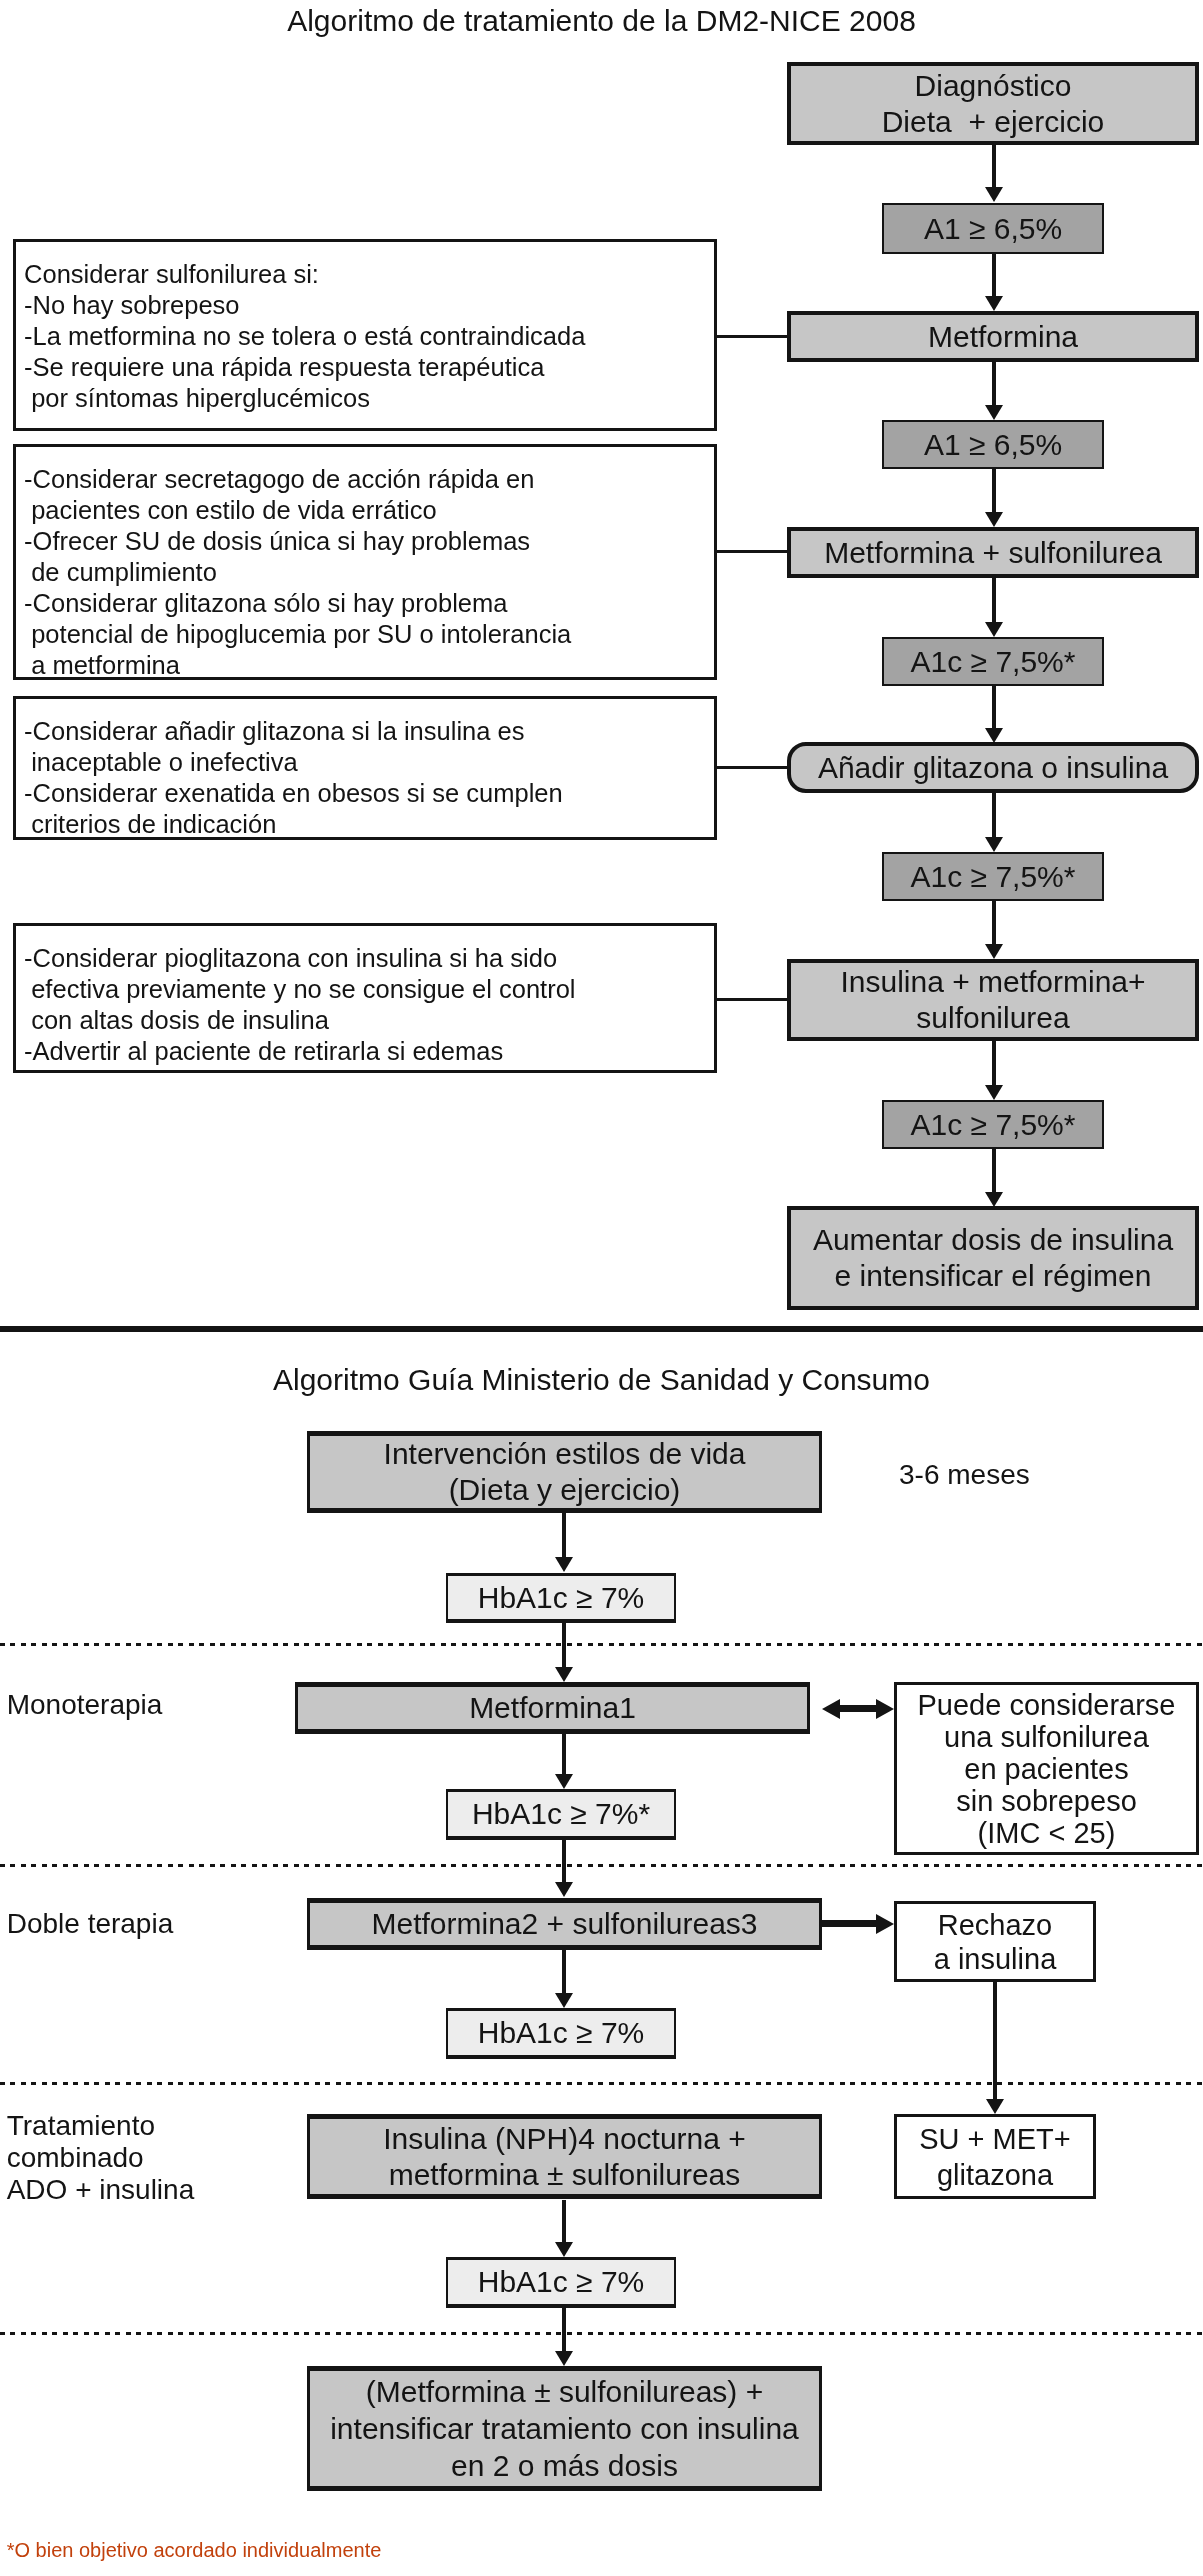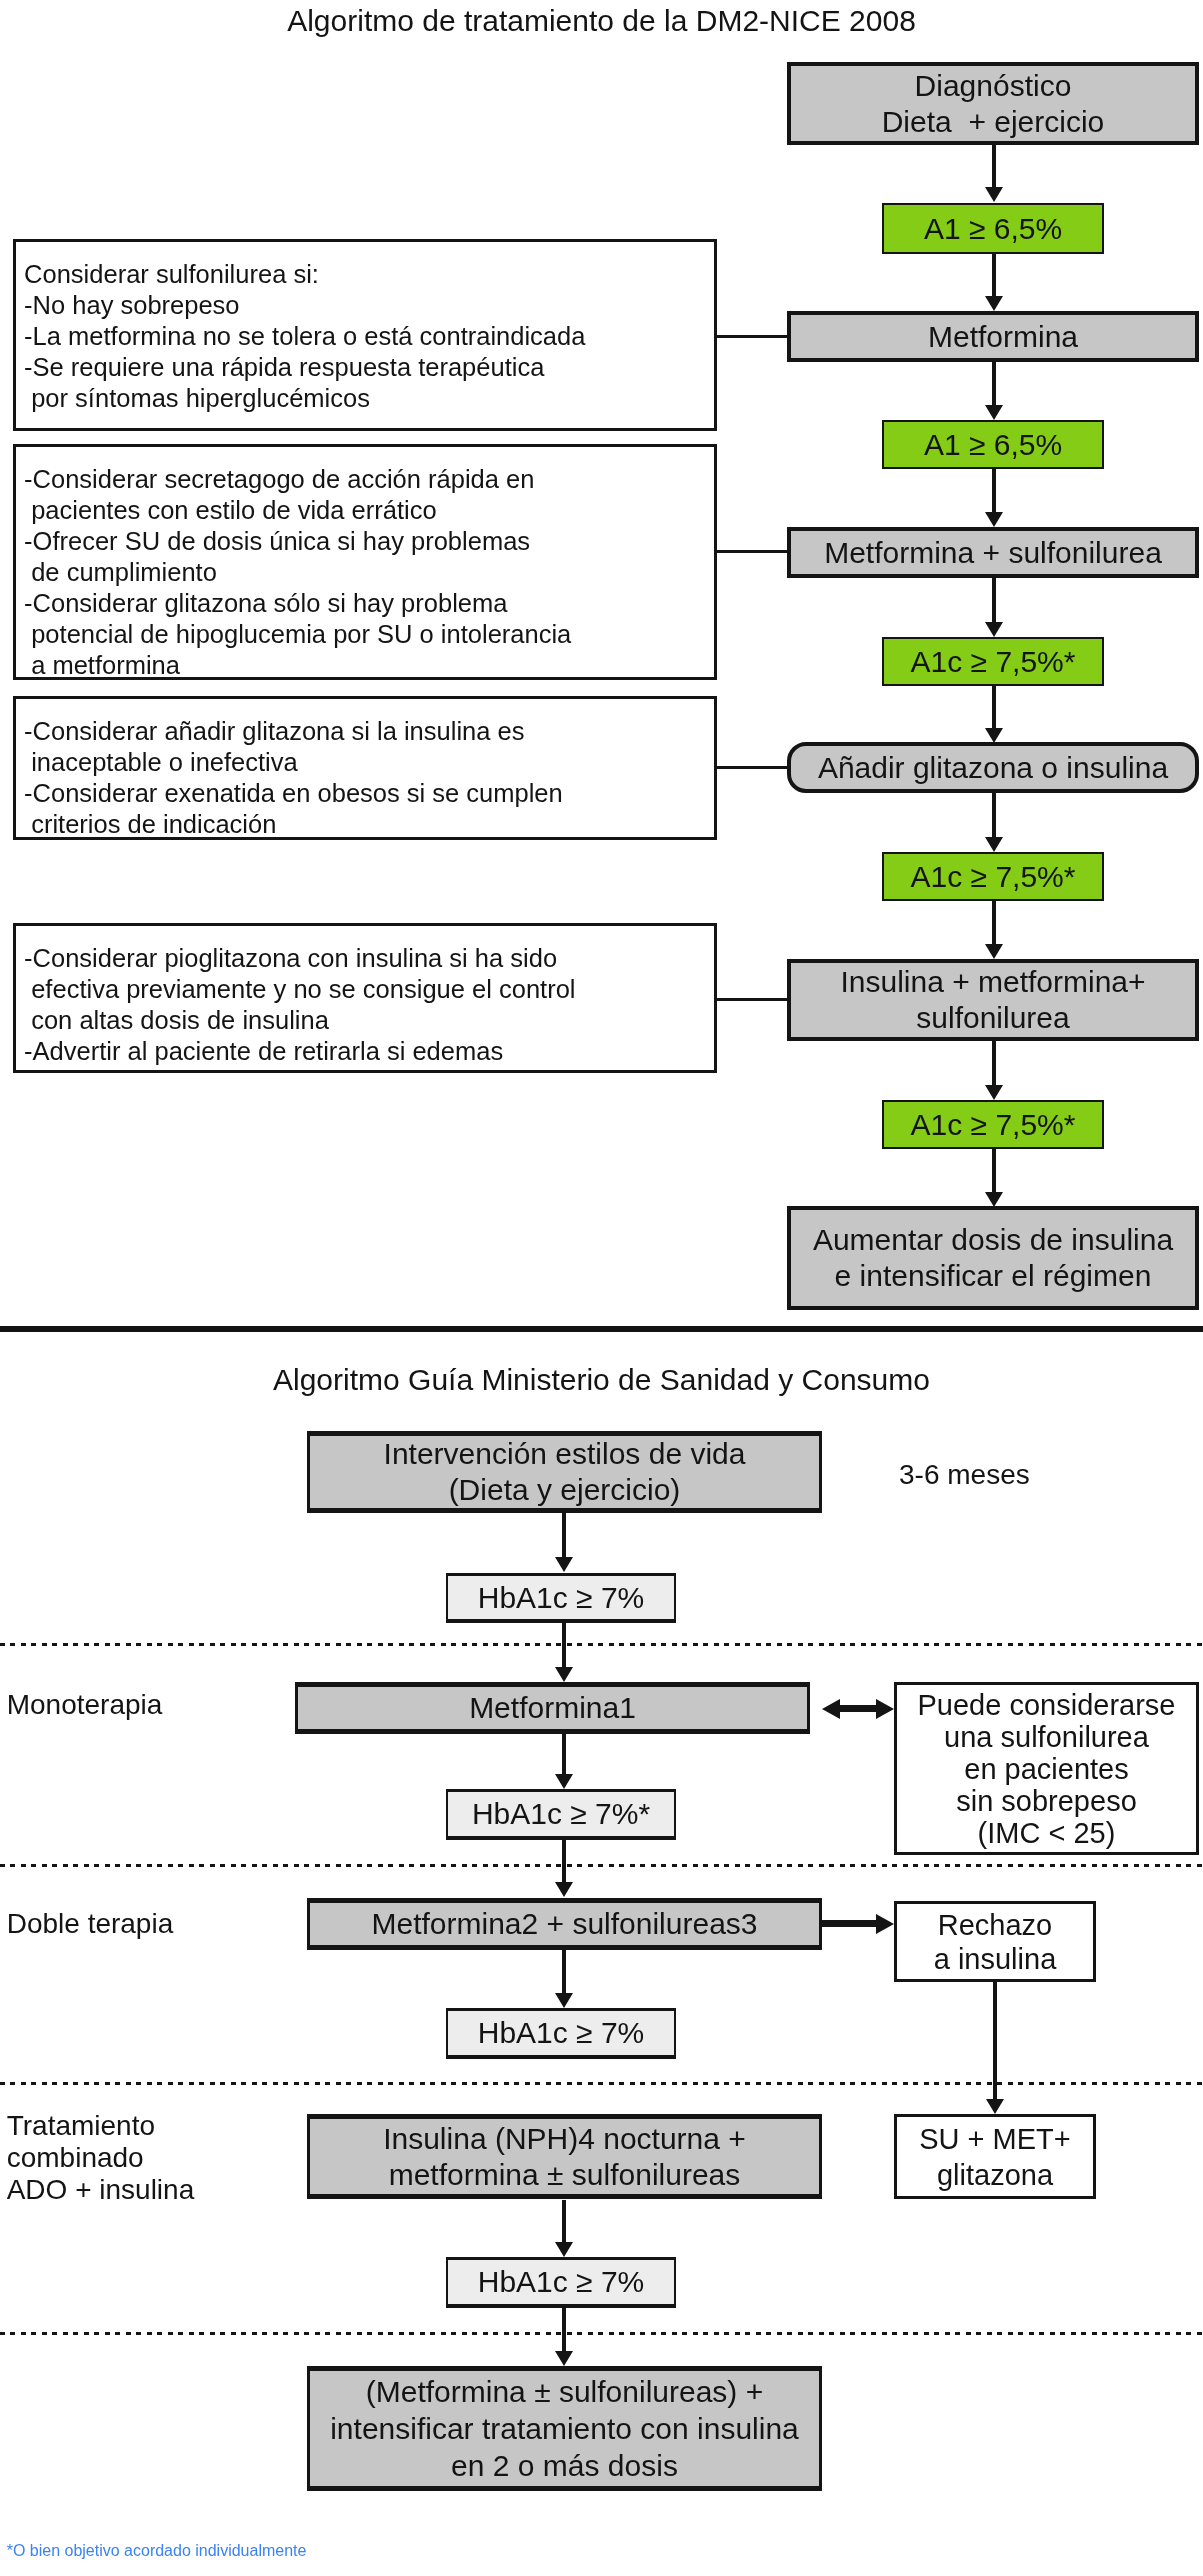--- a/index.html
+++ b/index.html
@@ -9,21 +9,21 @@
   }
   .title{
     position:absolute;left:0;width:1203px;text-align:center;
     font-size:30px;line-height:33px;white-space:pre;color:#141414;
   }
   .box{
     position:absolute;box-sizing:border-box;display:flex;align-items:center;justify-content:center;
     text-align:center;white-space:pre;font-size:30px;line-height:36px;color:#141414;
   }
   .b-gray1{background:#c6c6c6;border:4.4px solid #141414;}
-  .b-light1{background:#84cc16;border:2.8px solid #141414;}
+  .b-light1{background:#a3a3a3;border:2.8px solid #141414;}
   .b-gray2{background:#c6c6c6;border:3.3px solid #141414;border-top-width:5px;border-bottom-width:5px;}
   .b-light2{background:#ededed;border:2.8px solid #141414;border-top-width:3.9px;border-bottom-width:4.4px;}
   .b-white{background:#ffffff;border:3.3px solid #141414;}
   .note{
     position:absolute;box-sizing:border-box;background:#ffffff;border:3.3px solid #141414;
     font-size:25.5px;line-height:31px;white-space:pre;padding:16.7px 9px 5.6px 7.8px;color:#141414;
   }
   .lbl{position:absolute;font-size:28px;line-height:32px;white-space:pre;color:#141414;}
   .hline{position:absolute;height:2.8px;background:#141414;}
   .divider{position:absolute;left:0;width:1203px;height:5.6px;background:#141414;}
@@ -36,21 +36,21 @@
     content:"";position:absolute;left:50%;margin-left:-1.7px;width:3.3px;top:0;bottom:13.3px;background:#141414;
   }
   .varrow::after{
     content:"";position:absolute;left:50%;margin-left:-9.4px;bottom:0;width:0;height:0;
     border-left:9.4px solid transparent;border-right:9.4px solid transparent;border-top:15.5px solid #141414;
   }
   .harrow{position:absolute;display:flex;align-items:center;}
   .harrow .shaft{flex:1;height:6.1px;background:#141414;}
   .harrow .head-l{width:0;height:0;border-top:10.5px solid transparent;border-bottom:10.5px solid transparent;border-right:18px solid #141414;}
   .harrow .head-r{width:0;height:0;border-top:10.5px solid transparent;border-bottom:10.5px solid transparent;border-left:18px solid #141414;}
-  .footnote{position:absolute;font-size:16px;line-height:23px;white-space:pre;color:#3b82f6;}
+  .footnote{position:absolute;font-size:20px;line-height:23px;white-space:pre;color:#c2410c;}
 </style>
 </head>
 <body>
 
 <div class="canvas">
 
   <div class="title" style="top:4.4px;">Algoritmo de tratamiento de la DM2-NICE 2008</div>
 
   <div class="box b-gray1" style="left:787px;top:62px;width:412px;height:83px;">Diagnóstico
 Dieta  + ejercicio</div>

